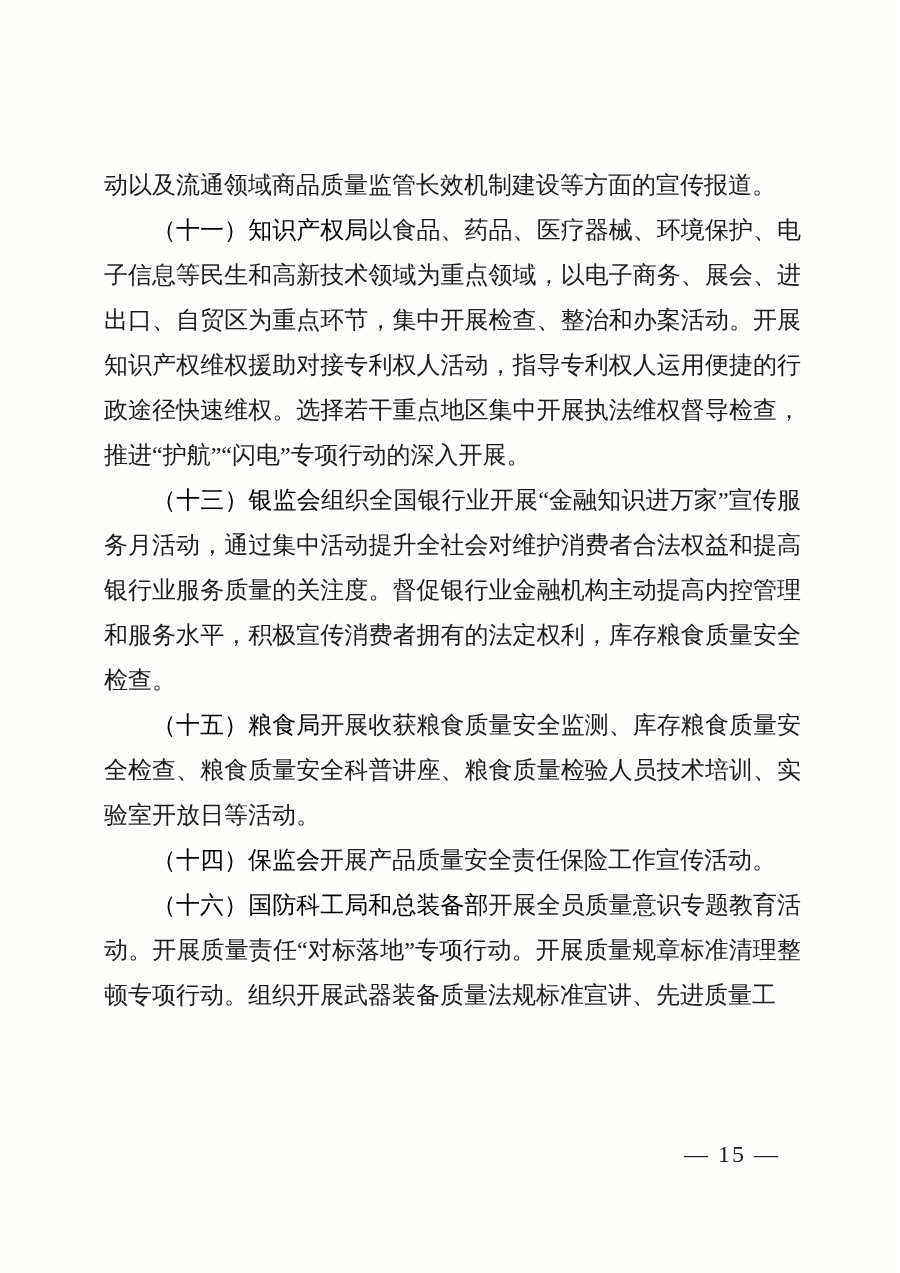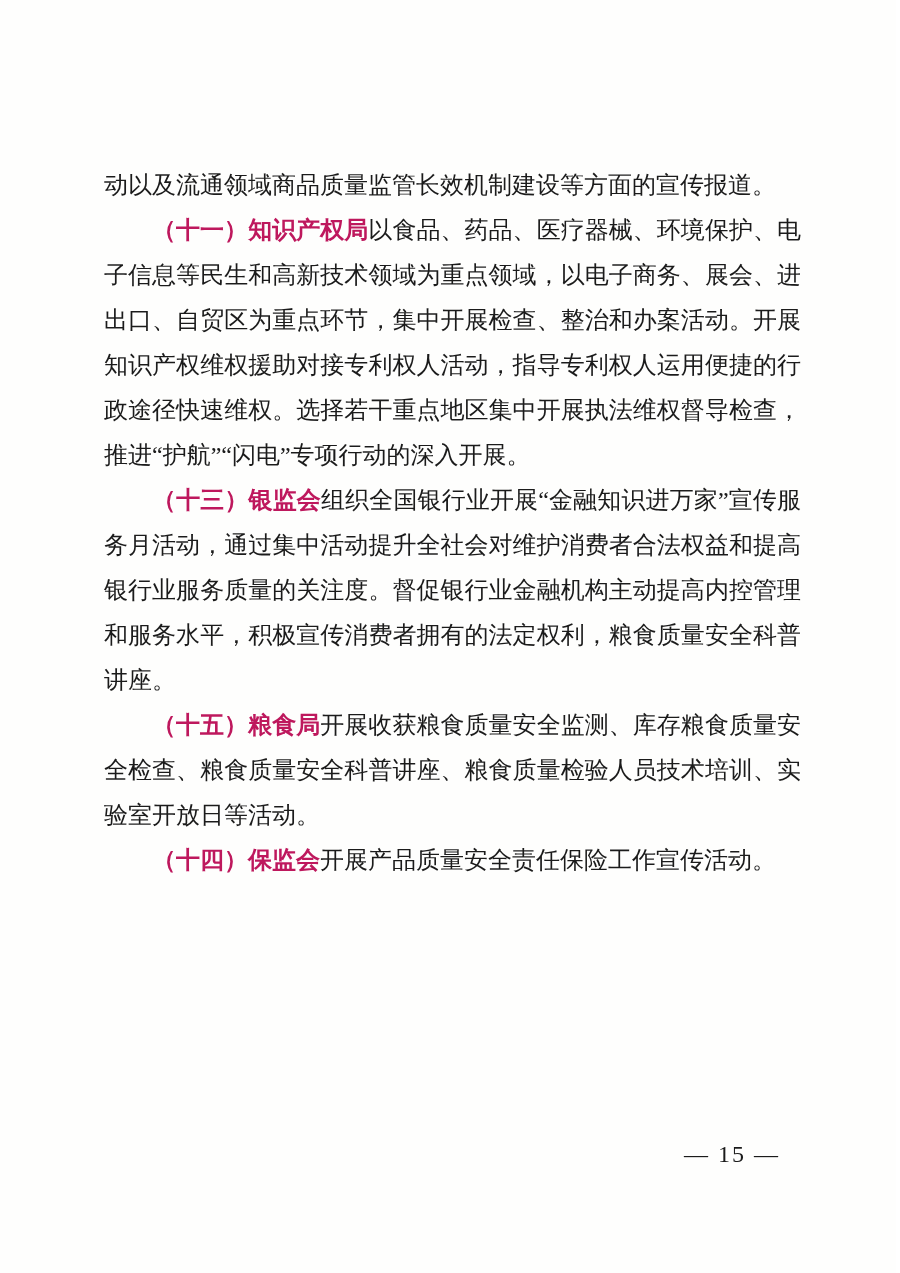--- a/index.html
+++ b/index.html
@@ -28,40 +28,41 @@
   .para {
     margin: 0;
     padding: 0;
     word-break: break-all;
     overflow-wrap: anywhere;
   }
   .para.indent {
     text-indent: 2em;
   }
   .lead {
-    font-weight: bold;
-    color: #be185d;
+    font-weight: normal;
+    color: #000000;
     margin-top: 25px;
   }
   .footer {
     position: absolute;
     top: 1141px;
     right: 116px;
     font-size: 24px;
     color: #1b1b1b;
     letter-spacing: 2px;
   }
 </style>
 </head>
 <body>
 
 <div class="page">
   <div class="content" id="doc-body">
       <p class="para"><span>动以及流通领域商品质量监管长效机制建设等方面的宣传报道。</span></p>
       <p class="para indent"><b class="lead">（十一）知识产权局</b><span>以食品、药品、医疗器械、环境保护、电子信息等民生和高新技术领域为重点领域，以电子商务、展会、进出口、自贸区为重点环节，集中开展检查、整治和办案活动。开展知识产权维权援助对接专利权人活动，指导专利权人运用便捷的行政途径快速维权。选择若干重点地区集中开展执法维权督导检查，推进“护航”“闪电”专项行动的深入开展。</span></p>
-      <p class="para indent"><b class="lead">（十三）银监会</b><span>组织全国银行业开展“金融知识进万家”宣传服务月活动，通过集中活动提升全社会对维护消费者合法权益和提高银行业服务质量的关注度。督促银行业金融机构主动提高内控管理和服务水平，积极宣传消费者拥有的法定权利，粮食质量安全科普讲座。</span></p>
+      <p class="para indent"><b class="lead">（十三）银监会</b><span>组织全国银行业开展“金融知识进万家”宣传服务月活动，通过集中活动提升全社会对维护消费者合法权益和提高银行业服务质量的关注度。督促银行业金融机构主动提高内控管理和服务水平，积极宣传消费者拥有的法定权利，库存粮食质量安全检查。</span></p>
       <p class="para indent"><b class="lead">（十五）粮食局</b><span>开展收获粮食质量安全监测、库存粮食质量安全检查、粮食质量安全科普讲座、粮食质量检验人员技术培训、实验室开放日等活动。</span></p>
       <p class="para indent"><b class="lead">（十四）保监会</b><span>开展产品质量安全责任保险工作宣传活动。</span></p>
+      <p class="para indent"><b class="lead">（十六）国防科工局和总装备部</b><span>开展全员质量意识专题教育活动。开展质量责任“对标落地”专项行动。开展质量规章标准清理整顿专项行动。组织开展武器装备质量法规标准宣讲、先进质量工</span></p>
     </div>
   <div class="footer">
     <span>— 15 —</span>
   </div>
 </div>
 
 </body></html>

